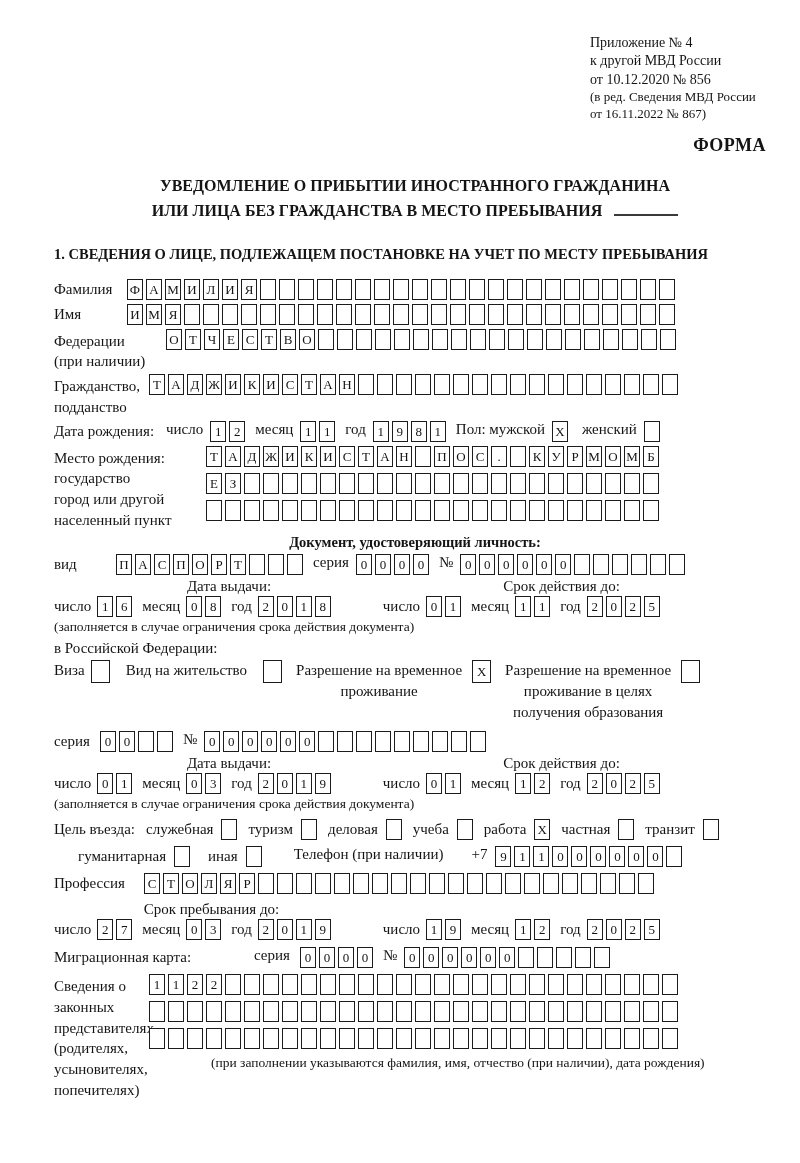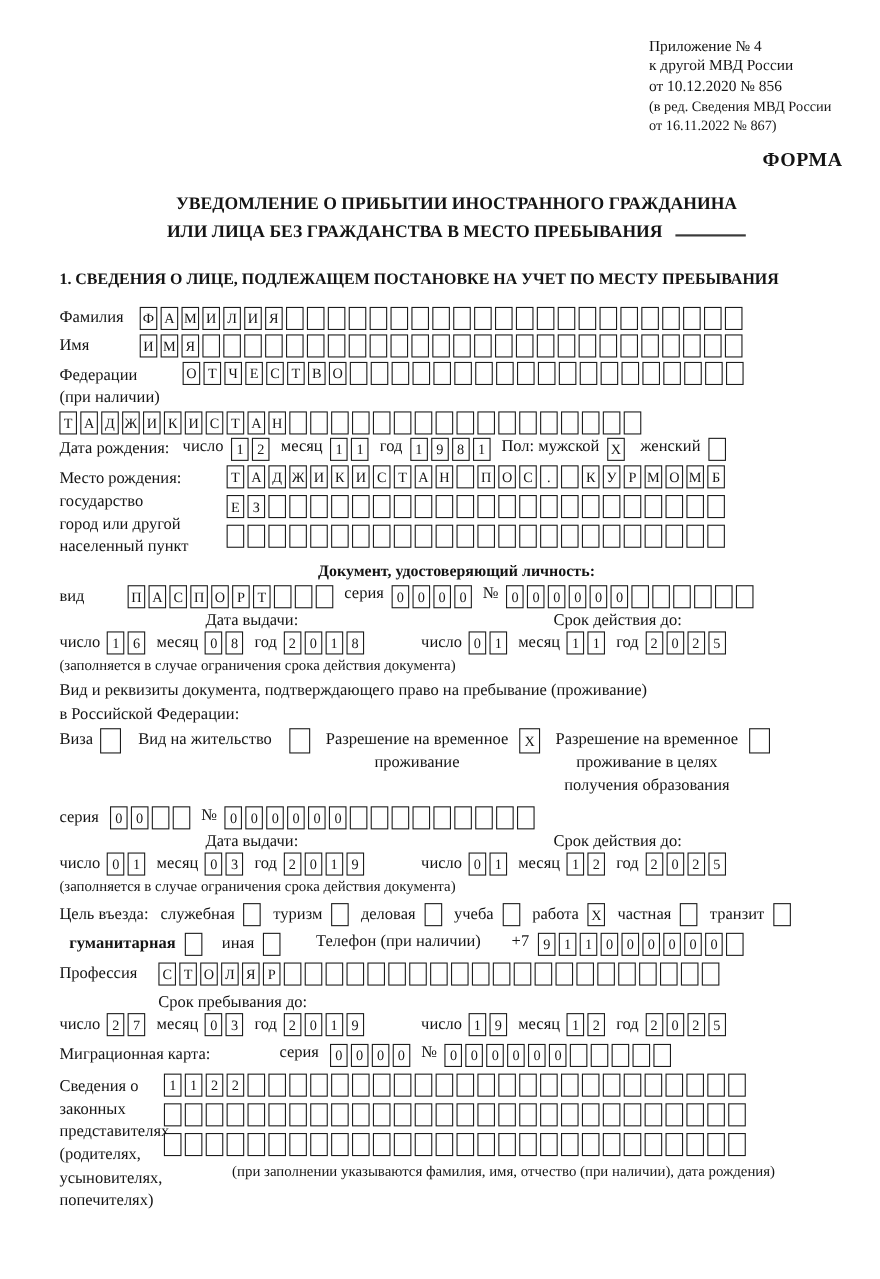--- a/index.html
+++ b/index.html
@@ -43,21 +43,21 @@
   .dg .t { margin-right:6px; }
   .dg .t2 { margin-left:10px; margin-right:6px; }
   .dg-right { margin-left:52px; }
   .note { text-align:left; font-size:13.5px; margin-top:2px; }
 
   .sub { margin-left:10px; margin-right:7px; }
   .sub0 { margin-right:7px; }
 
   .multi { text-align:center; line-height:1.4; margin-left:14px; margin-right:10px; }
   .og { display:inline-flex; align-items:center; gap:8px; margin-left:11px; }
-  .og:first-of-type { margin-left:9px;font-weight:bold; }
+  .og:first-of-type { margin-left:24px; }
 
   .rep-note { font-size:13.5px; margin-top:6px; margin-left:62px; }
 
   .w-name   { width:73px; }
   .w-patr   { width:112px; }
   .w-cit    { width:95px; }
   .w-bp     { width:152px; }
   .w-bd     { width:112px; }
   .w-kind   { width:62px; }
   .w-prof   { width:90px; }
@@ -187,20 +187,24 @@
         <span class="cell"></span>
         <span class="cell"></span>
         <span class="cell"></span>
         <span class="cell"></span>
         <span class="cell"></span>
         <span class="cell"></span>
       </span>
   </div>
 
   <div class="row top" style="margin-top:2px">
+    <div class="lbl-block w-cit">
+      <div>Гражданство,</div>
+      <div>подданство</div>
+    </div>
     <span class="cells">
         <span class="cell">Т</span>
         <span class="cell">А</span>
         <span class="cell">Д</span>
         <span class="cell">Ж</span>
         <span class="cell">И</span>
         <span class="cell">К</span>
         <span class="cell">И</span>
         <span class="cell">С</span>
         <span class="cell">Т</span>
@@ -425,21 +429,20 @@
           <span class="cell">2</span>
           <span class="cell">0</span>
           <span class="cell">2</span>
           <span class="cell">5</span>
         </span>
     </span>
   </div>
 
   <div class="note">(заполняется в случае ограничения срока действия документа)</div>
 
-  <div style="margin-top:7px">Вид и реквизиты документа, подтверждающего право на пребывание (проживание)</div>
   <div style="margin-top:5px">в Российской Федерации:</div>
 
   <div class="row top" style="margin-top:3px">
     <span class="lbl">Виза</span>
     <span class="cells checkbox" style="margin-left:6px">
         <span class="cell"></span>
       </span>
     <span class="lbl" style="margin-left:16px">Вид на жительство</span>
     <span class="cells checkbox" style="margin-left:16px">
         <span class="cell"></span>

